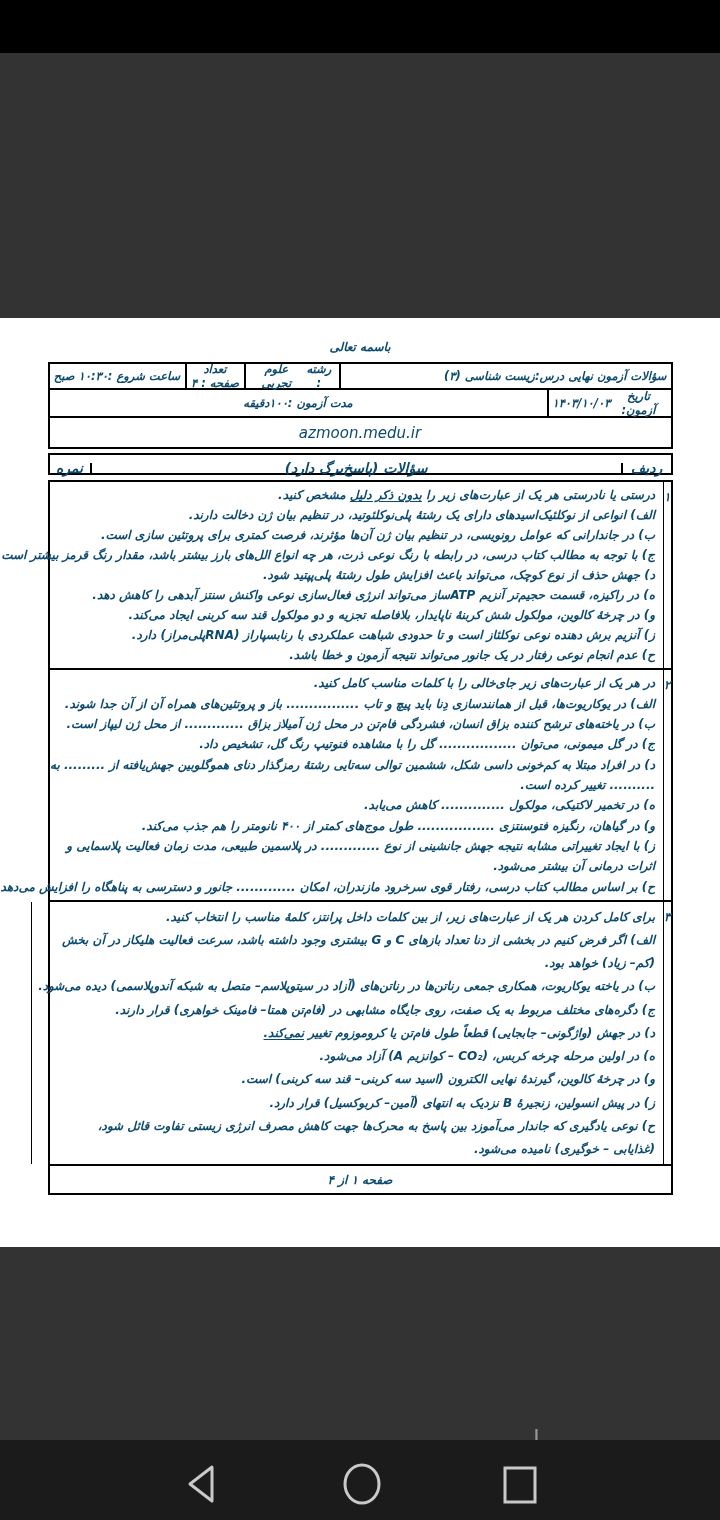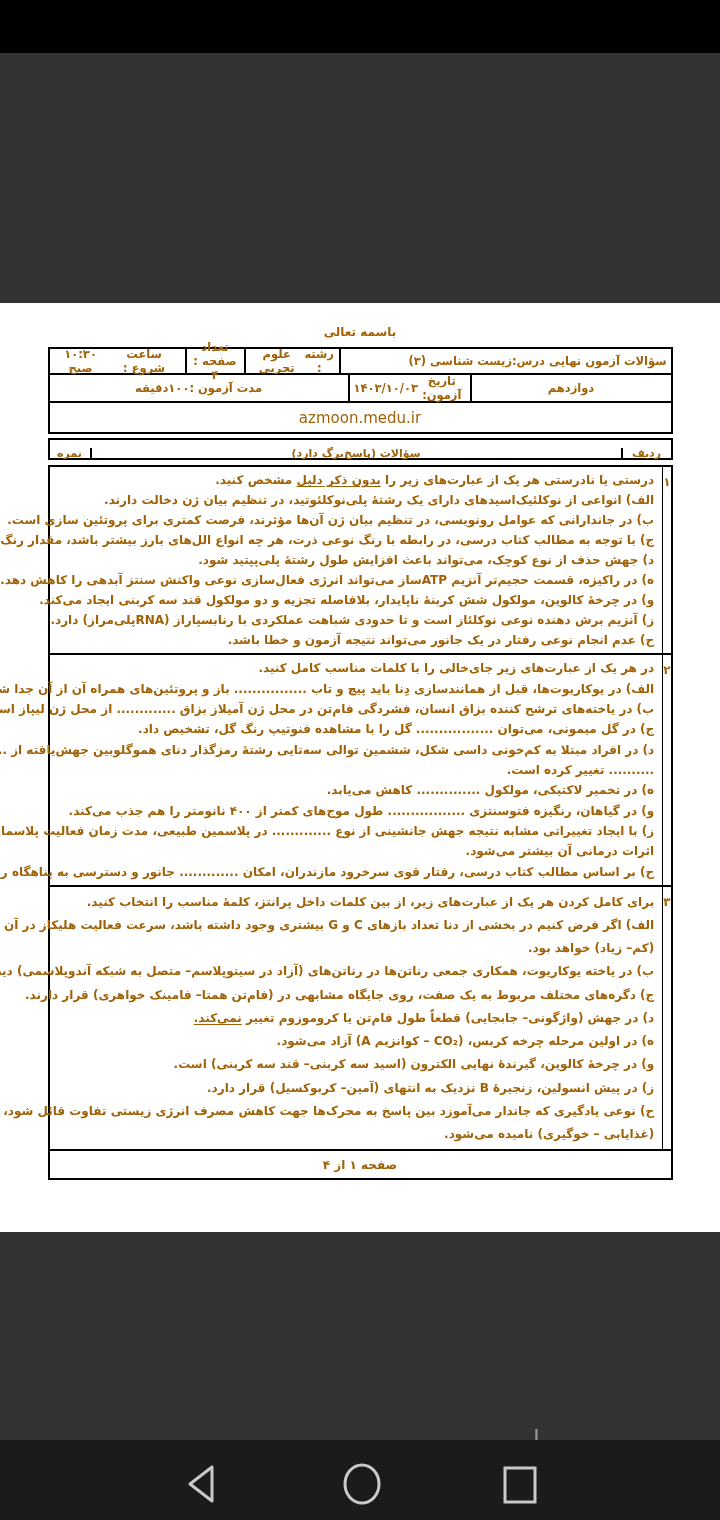--- a/index.html
+++ b/index.html
@@ -14,41 +14,41 @@
   .nav-icon{position:absolute;cursor:pointer;}
   .nav-back{left:182px;top:1462px;width:40px;height:44px;}
   .nav-home{left:340px;top:1462px;width:44px;height:44px;}
   .nav-recents{left:502px;top:1465px;width:36px;height:40px;}
   .zoom-btn{position:absolute;color:#969696;font-weight:400;cursor:pointer;
             font-family:"DejaVu Sans",sans-serif;line-height:1;}
   .zoom-out{left:166px;top:1434px;font-size:34px;}
   .zoom-in{left:518px;top:1420px;font-size:44px;font-weight:300;}
 
   
-  .page{position:absolute;top:250px;left:0;width:720px;height:929px;background:#ffffff;
-        direction:rtl;color:#a16207;font-weight:700;}
+  .page{position:absolute;top:265px;left:0;width:720px;height:929px;background:#ffffff;
+        direction:rtl;color:#0c4a6e;font-weight:700;font-style:italic;}
   .bismillah{padding-top:22px;text-align:center;font-size:12px;}
 
   .doc{width:625px;margin:8px auto 0 auto;}
   .box{border:2px solid #000;box-sizing:border-box;background:#fff;}
   .row{display:flex;direction:rtl;align-items:stretch;}
   .row > .cell{box-sizing:border-box;display:flex;align-items:center;justify-content:center;
                text-align:center;padding:1px 4px;font-size:11.5px;}
   .row > .cell:not(:first-child){border-right:2px solid #000;}
   .info-table .row + .row{border-top:2px solid #000;}
   .r1{height:24px;} .r2{height:26px;} .r3{height:29px;}
   .c-exam-title{width:330px;justify-content:flex-start !important;text-align:right !important;}
   .c-field{width:95px;} .c-pages{width:59px;} .c-start{flex:1;}
   .c-grade{width:199px;font-size:13px;} .c-date{width:122px;}
   .c-name{width:188px;justify-content:flex-start !important;} .c-duration{flex:1;}
   .c-audience{width:428px;font-size:10px;} .c-center{flex:1;font-size:10.5px;line-height:12px;}
   .c-center .latin{font-size:15px;font-weight:400;direction:ltr;}
 
   .qheader{margin-top:4px;height:22px;}
-  .qheader .cell{font-size:11px;margin-top:8px;}
+  .qheader .cell{font-size:14px;margin-top:8px;}
   .qh-row{width:48px;} .qh-title{flex:1;font-size:12.5px;} .qh-score{width:42px;font-size:10px;}
 
   .main-table{margin-top:5px;}
   .q-row{display:flex;direction:rtl;}
   .q-row + .q-row{border-top:2px solid #000;}
   .q-num{width:33px;box-sizing:border-box;text-align:center;padding-top:8px;font-size:12px;}
   .q-content{flex:1;box-sizing:border-box;border-right:1.5px solid #000;border-left:1.5px solid #000;
              padding:3px 8px 3px 6px;display:flex;flex-direction:column;justify-content:space-around;}
   .q-line{font-size:12px;text-align:right;white-space:nowrap;}
   .q-row-0{height:186px;} .q-row-1{height:230px;} .q-row-2{height:262px;}
@@ -73,23 +73,20 @@
         <div class="box info-table">
           <div class="row r1">
             <div class="cell c-exam-title">سؤالات آزمون نهایی درس: <b>زیست شناسی (۳)</b></div>
             <div class="cell c-field">رشته : <b>علوم تجربی</b></div>
             <div class="cell c-pages">
                 <b>تعداد صفحه : ۴</b>
               </div>
             <div class="cell c-start">ساعت شروع :<b>۱۰:۳۰ صبح</b></div>
           </div>
           <div class="row r2">
-            <div class="cell c-grade">
-                <b>دوازدهم</b>
-              </div>
             <div class="cell c-date">تاریخ آزمون: <b>۱۴۰۳/۱۰/۰۳</b></div>
             <div class="cell c-duration">مدت آزمون : <b>۱۰۰</b> دقیقه</div>
           </div>
           <div class="row r3">
             <div class="cell c-center">
               <div>
                 <div class="latin">azmoon.medu.ir</div>
               </div>
             </div>
           </div>

